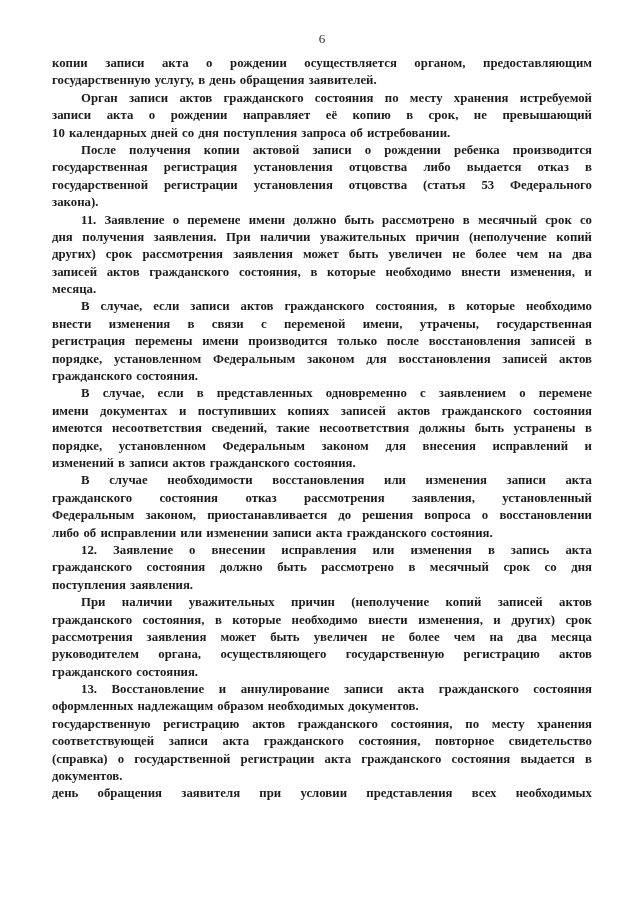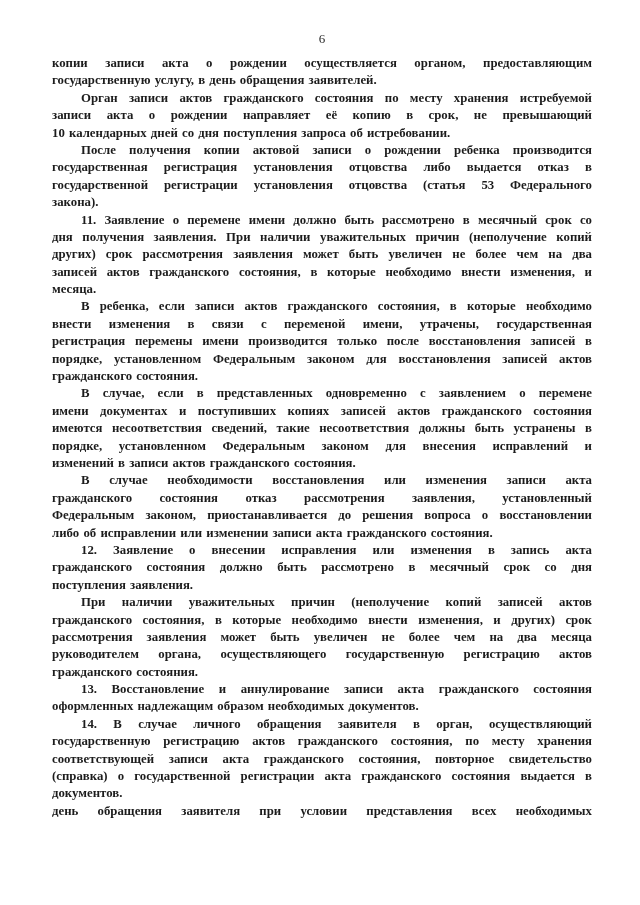--- a/index.html
+++ b/index.html
@@ -76,21 +76,21 @@
         <div class="line last">закона).</div>
       </div>
       <div class="para">
         <div class="line indent">11. Заявление о перемене имени должно быть рассмотрено в месячный срок со</div>
         <div class="line">дня получения заявления. При наличии уважительных причин (неполучение копий</div>
         <div class="line">других) срок рассмотрения заявления может быть увеличен не более чем на два</div>
         <div class="line">записей актов гражданского состояния, в которые необходимо внести изменения, и</div>
         <div class="line last">месяца.</div>
       </div>
       <div class="para">
-        <div class="line indent">В ребенка, если записи актов гражданского состояния, в которые необходимо</div>
+        <div class="line indent">В случае, если записи актов гражданского состояния, в которые необходимо</div>
         <div class="line">внести изменения в связи с переменой имени, утрачены, государственная</div>
         <div class="line">регистрация перемены имени производится только после восстановления записей в</div>
         <div class="line">порядке, установленном Федеральным законом для восстановления записей актов</div>
         <div class="line last">гражданского состояния.</div>
       </div>
       <div class="para">
         <div class="line indent">В случае, если в представленных одновременно с заявлением о перемене</div>
         <div class="line">имени документах и поступивших копиях записей актов гражданского состояния</div>
         <div class="line">имеются несоответствия сведений, такие несоответствия должны быть устранены в</div>
         <div class="line">порядке, установленном Федеральным законом для внесения исправлений и</div>
@@ -112,21 +112,20 @@
         <div class="line">гражданского состояния, в которые необходимо внести изменения, и других) срок</div>
         <div class="line">рассмотрения заявления может быть увеличен не более чем на два месяца</div>
         <div class="line">руководителем органа, осуществляющего государственную регистрацию актов</div>
         <div class="line last">гражданского состояния.</div>
       </div>
       <div class="para">
         <div class="line indent">13. Восстановление и аннулирование записи акта гражданского состояния</div>
         <div class="line last">оформленных надлежащим образом необходимых документов.</div>
       </div>
       <div class="para">
-        <div class="line indent">14. В случае личного обращения заявителя в орган, осуществляющий</div>
         <div class="line">государственную регистрацию актов гражданского состояния, по месту хранения</div>
         <div class="line">соответствующей записи акта гражданского состояния, повторное свидетельство</div>
         <div class="line">(справка) о государственной регистрации акта гражданского состояния выдается в</div>
         <div class="line last">документов.</div>
         <div class="line">день обращения заявителя при условии представления всех необходимых</div>
       </div>
     </div>
 </div>
 
 </body></html>

